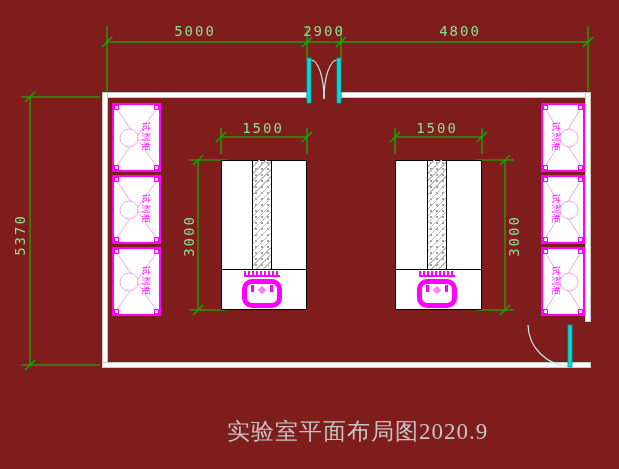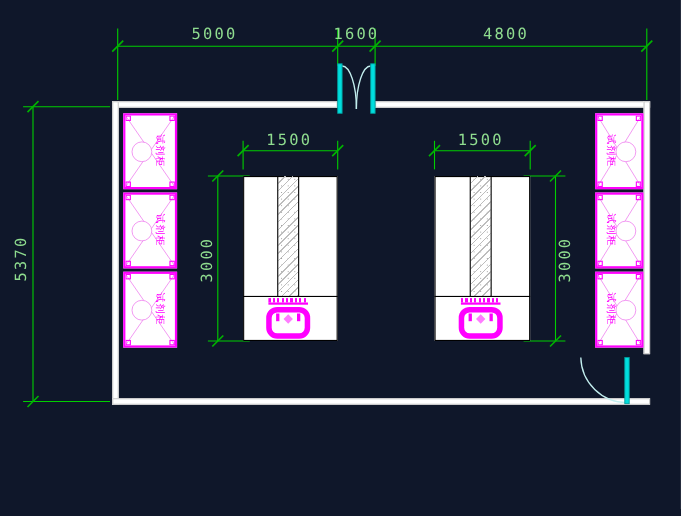--- a/index.html
+++ b/index.html
@@ -1,16 +1,16 @@
 <!DOCTYPE html>
 <html><head>
 <meta charset="utf-8">
 <style>
   html,body{margin:0;padding:0;background:#fff;}
-  #canvas{position:relative;width:619px;height:469px;background:#0f172a;overflow:hidden;
+  #canvas{position:relative;width:619px;height:469px;background:#7f1d1d;overflow:hidden;
           font-family:"Liberation Sans",sans-serif;}
   .abs{position:absolute;box-sizing:border-box;}
   
   .wall{background:#fff;border:1px solid #c9c9c9;}
   
   .cabinet{border:2px solid #ff00ff;background:#fff;}
   .cab-svg{position:absolute;left:0;top:0;width:100%;height:100%;}
   .cab-label{position:absolute;color:#ff00ff;font-size:9px;line-height:12px;width:34px;height:12px;
              text-align:center;letter-spacing:1px;transform:rotate(90deg);transform-origin:center;}
   
@@ -111,21 +111,21 @@
     </g>
 
     <g fill="#00dede" stroke="#009c9c" stroke-width="0.8">
       <rect x="307" y="58" width="4" height="45"></rect>
       <rect x="337" y="58" width="4" height="45"></rect>
       <rect x="568" y="325" width="4" height="42"></rect>
     </g>
   </svg>
 
   <div class="abs dim-text" style="left:160px;top:23px;width:70px;">5000</div>
-  <div class="abs dim-text" style="left:289px;top:23px;width:70px;">1600</div>
+  <div class="abs dim-text" style="left:289px;top:23px;width:70px;">2900</div>
   <div class="abs dim-text" style="left:425px;top:23px;width:70px;">4800</div>
   <div class="abs dim-text rot-ccw" style="left:-15px;top:227px;width:70px;">5370</div>
   <div class="abs dim-text" style="left:228px;top:120px;width:70px;">1500</div>
   <div class="abs dim-text" style="left:402px;top:120px;width:70px;">1500</div>
   <div class="abs dim-text rot-ccw" style="left:154px;top:228px;width:70px;">3000</div>
   <div class="abs dim-text rot-ccw" style="left:479px;top:228px;width:70px;">3000</div>
 
   <div class="abs cabinet" style="left:112px;top:103px;width:49px;height:69px;">
     <svg class="cab-svg" viewBox="0 0 45 65" preserveAspectRatio="none">
       <line x1="0" y1="0" x2="45" y2="65" stroke="#f08cf0" stroke-width="0.8"></line>
@@ -223,14 +223,15 @@
 
   <div class="abs bench" style="left:395px;top:160px;width:87px;height:150px;"></div>
   <div class="abs strip" style="left:427px;top:160px;width:20px;height:110px;"></div>
   <div class="abs divider" style="left:395px;top:269px;width:87px;height:1px;"></div>
   <div class="abs sink-comb" style="left:419px;top:271px;width:36px;height:6px;"></div>
   <div class="abs sink-body" style="left:417px;top:279px;width:40px;height:29px;"></div>
   <div class="abs sink-tick" style="left:426px;top:285px;width:3px;height:7px;"></div>
   <div class="abs sink-tick" style="left:445px;top:285px;width:3px;height:7px;"></div>
   <div class="abs sink-diamond" style="left:434px;top:287px;width:6px;height:6px;"></div>
 
+  <div class="abs title" style="left:227px;top:416px;">实验室平面布局图2020.9</div>
 
 </div>
 
 </body></html>

